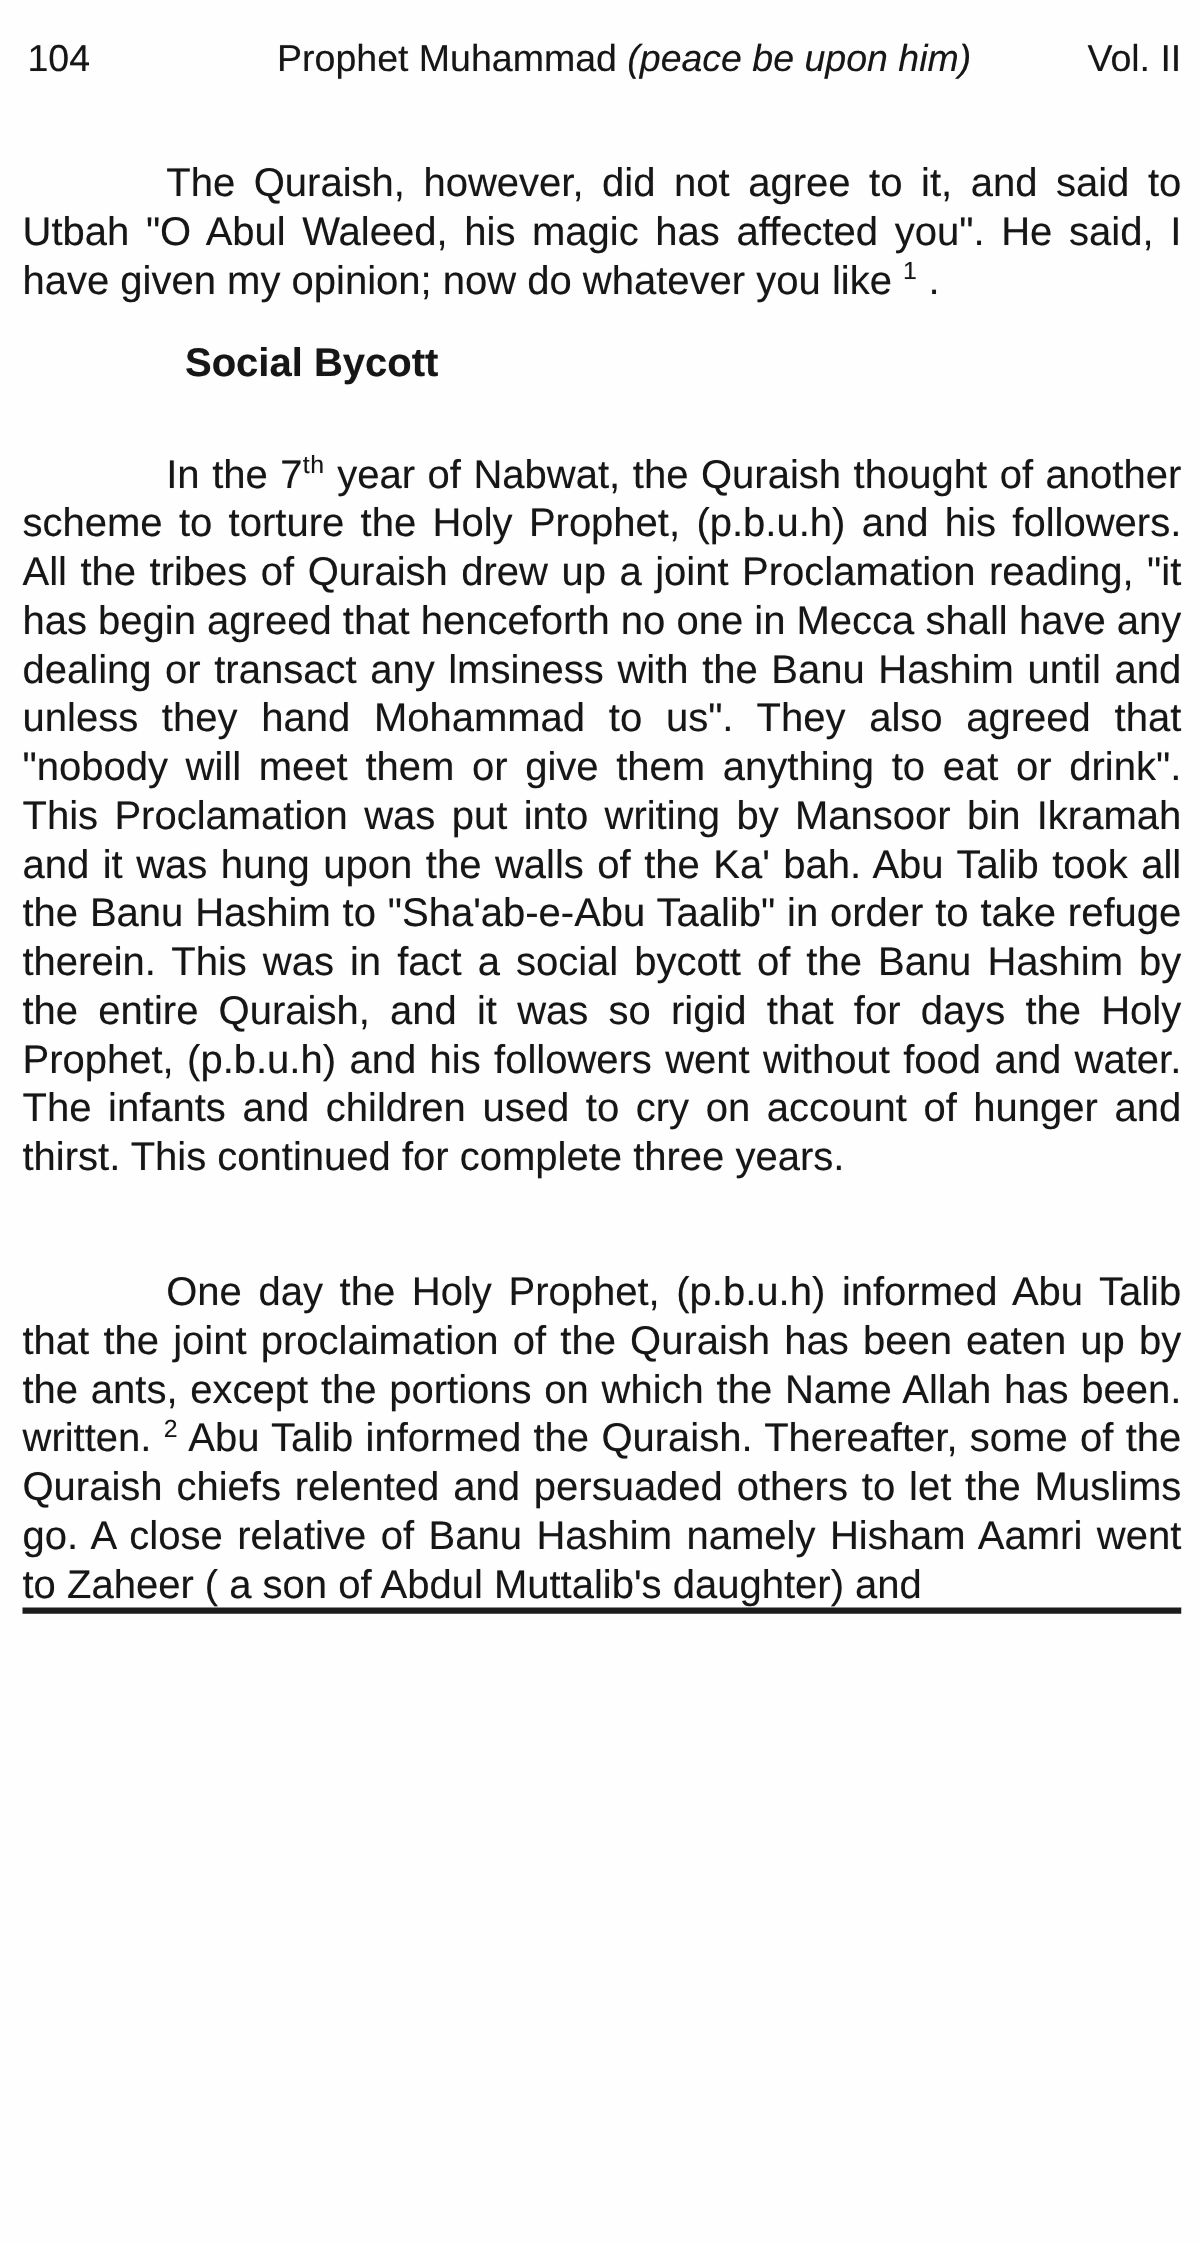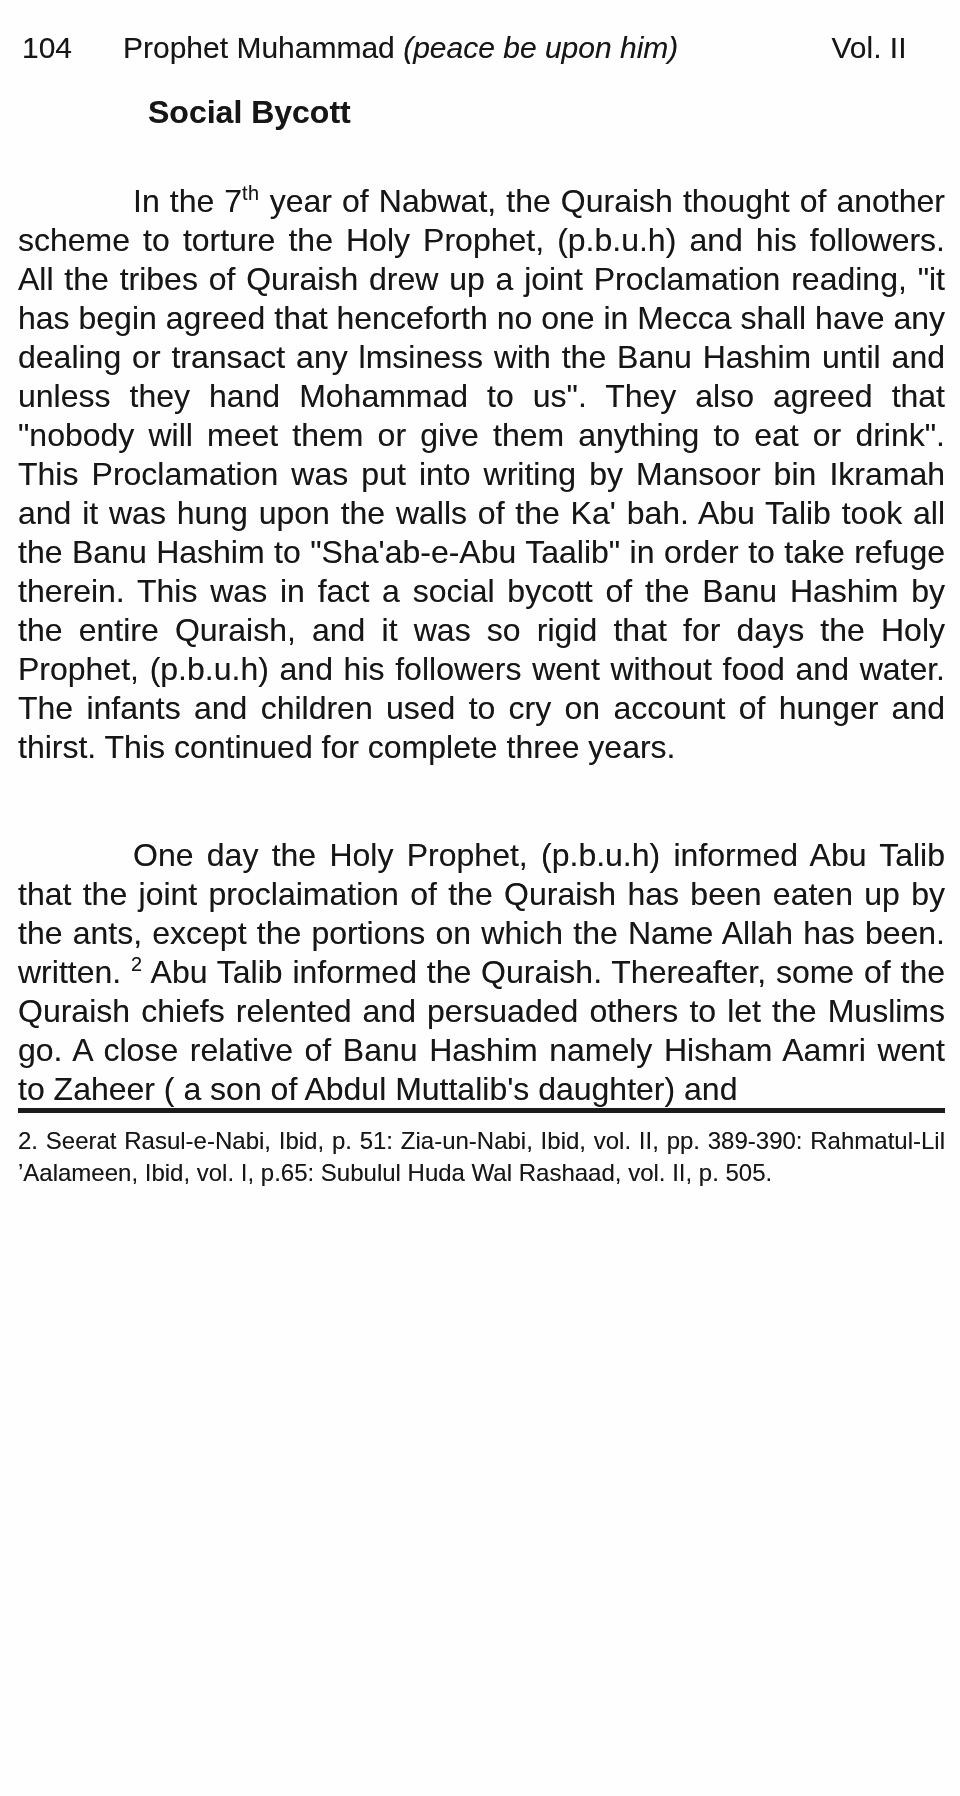--- a/index.html
+++ b/index.html
@@ -24,22 +24,22 @@
     text-shadow: 0 0 0.6px rgba(25,25,25,0.45);
   }
   .running-header {
     display: grid;
     grid-template-columns: 105px 1fr 168px;
     font-size: 30px;
     line-height: 36px;
     margin: 0;
   }
   .page-num { padding-left: 4px; }
-  .running-title { text-align: left; white-space: nowrap; }
-  .volume { text-align: center; padding-left: 16px; white-space: nowrap; }
+  .running-title { text-align: right; white-space: nowrap; }
+  .volume { text-align: right; padding-left: 16px; white-space: nowrap; }
 
   .body-text {
     font-size: 32px;
     line-height: 39px;
     text-align: justify;
     text-indent: 115px;
     margin: 0;
     overflow: visible;
   }
   .para1 { margin-top: 61px; height: 117px; }
@@ -87,25 +87,25 @@
 <body>
 
 <div class="page">
 
   <header class="running-header">
     <span class="page-num">104</span>
     <span class="running-title"><span>Prophet Muhammad </span><i>(peace be upon him)</i></span>
     <span class="volume">Vol. II</span>
   </header>
 
+  <p class="body-text para1"><span>The Quraish, however, did not agree to it, and said to Utbah "O Abul Waleed, his magic has affected you". He said, I have given my opinion; now do whatever you like </span><sup>1</sup><span> .</span></p>
 
 
   <h3 class="sub-heading">Social Bycott</h3>
 
   <p class="body-text para2"><span>In the 7</span><sup>th</sup><span> year of Nabwat, the Quraish thought of another scheme to torture the Holy Prophet, (p.b.u.h) and his followers. All the tribes of Quraish drew up a joint Proclamation reading, "it has begin agreed that henceforth no one in Mecca shall have any dealing or transact any lmsiness with the Banu Hashim until and unless they hand Mohammad to us". They also agreed that "nobody will meet them or give them anything to eat or drink". This Proclamation was put into writing by Mansoor bin Ikramah and it was hung upon the walls of the Ka' bah. Abu Talib took all the Banu Hashim to "Sha'ab-e-Abu Taalib" in order to take refuge therein. This was in fact a social bycott of the Banu Hashim by the entire Quraish, and it was so rigid that for days the Holy Prophet, (p.b.u.h) and his followers went without food and water. The infants and children used to cry on account of hunger and thirst. This continued for complete three years.</span></p>
 
   <p class="body-text para3"><span>One day the Holy Prophet, (p.b.u.h) informed Abu Talib that the joint proclaimation of the Quraish has been eaten up by the ants, except the portions on which the Name Allah has been. written. </span><sup>2</sup><span> Abu Talib informed the Quraish. Thereafter, some of the Quraish chiefs relented and persuaded others to let the Muslims go. A close relative of Banu Hashim namely Hisham Aamri went to Zaheer ( a son of Abdul Muttalib's daughter) and</span></p>
 
   <div class="footnote-rule"></div>
 
-  <p class="footnote fn2">2. Seerat Rasul-e-Nabi, Ibid, p. 51: Zia-un-Nabi, Ibid, vol. II, pp. 389-390: Rahmatul-Lil ’Aalameen, Ibid, vol. I, p.65: Subulul Huda Wal Rashaad, vol. II, p. 505.</p>
 
 </div>
 
 </body></html>

